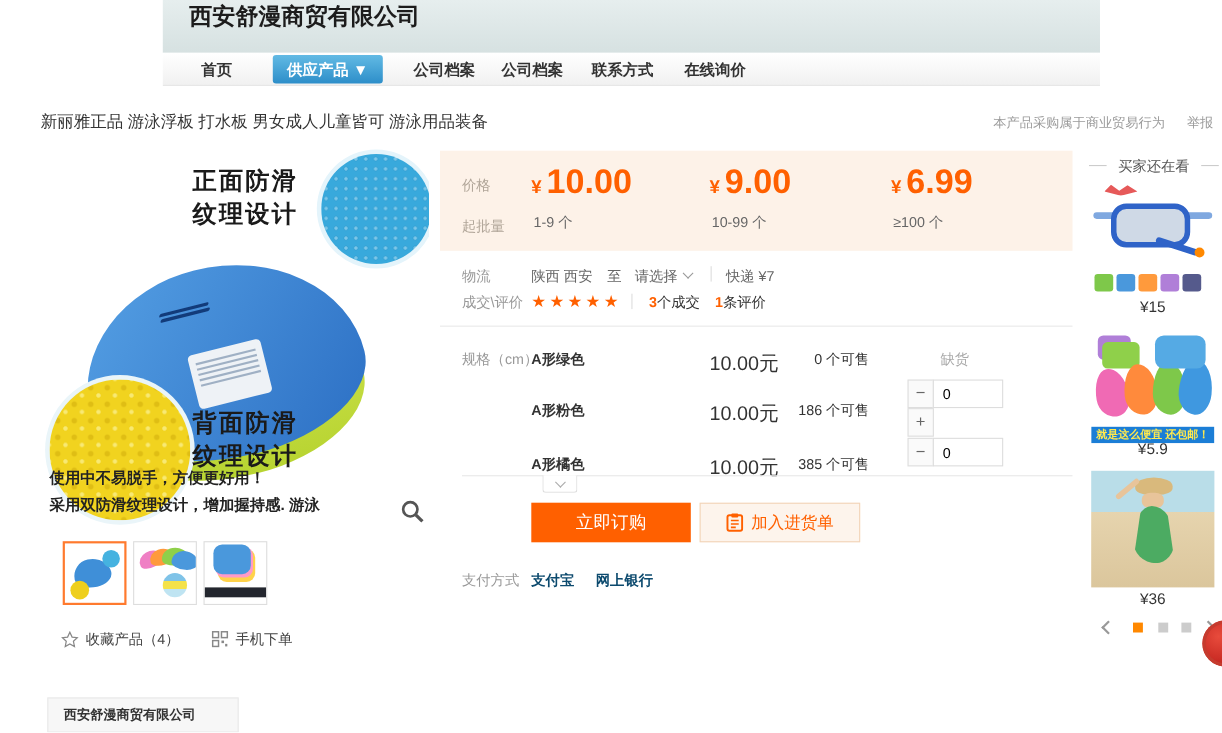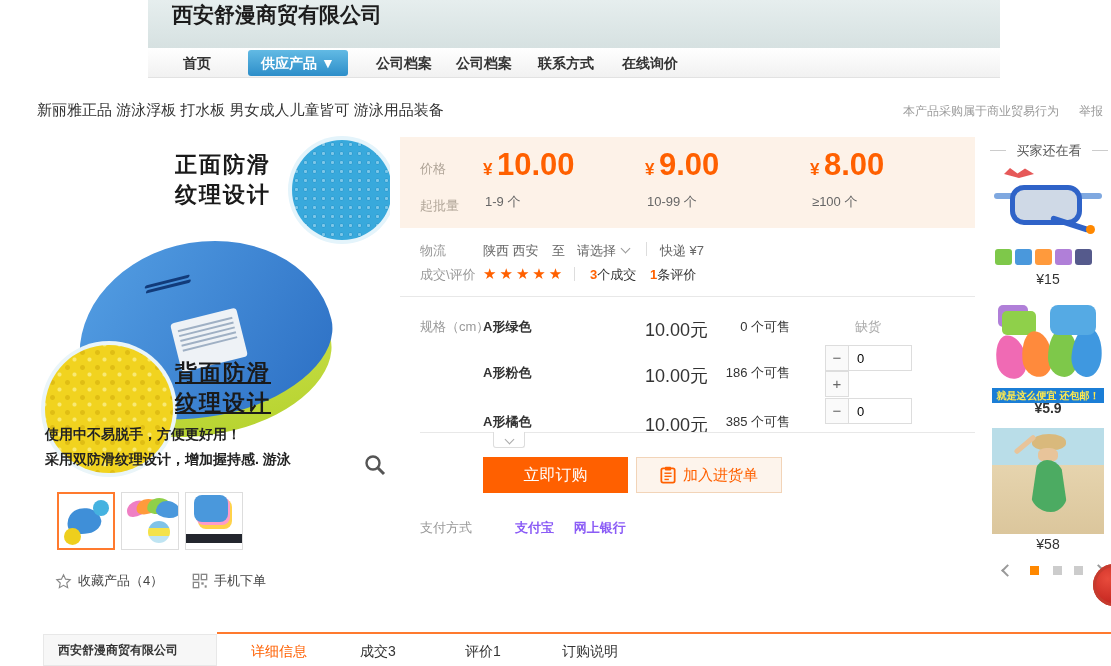--- a/index.html
+++ b/index.html
@@ -42,21 +42,21 @@
   .board-top { position:absolute; left:38px; top:112px; width:255px; height:175px;
     background:linear-gradient(135deg,#55a0e4,#2c6fc4); transform:rotate(-14deg);
     border-radius:48% 52% 46% 54% / 58% 62% 38% 42%; }
   .board-label { position:absolute; left:138px; top:185px; width:68px; height:50px; background:#eef2f6;
     border-radius:4px; transform:rotate(-14deg); padding:5px 6px; }
   .board-label i { display:block; height:2px; background:#9fb0c4; margin:3px 0; }
   .board-logo { position:absolute; left:108px; top:148px; width:46px; height:14px; transform:rotate(-14deg); }
   .board-logo i { display:block; height:3px; background:#123b7a; border-radius:2px; margin:2px 0; transform:skewX(-30deg); }
   .cap { position:absolute; font-size:22px; font-weight:bold; color:#1a1a1a; line-height:30px; letter-spacing:2px; }
   .cap-front { left:138px; top:20px; }
-  .cap-back { left:138px; top:228px;text-decoration:underline; }
+  .cap-back { left:138px; top:240px; }
   .gal-desc { position:absolute; left:8px; top:292px; font-size:14px; font-weight:bold; color:#222; line-height:25px; }
   .zoom-btn { position:absolute; right:4px; bottom:14px; width:22px; height:22px; cursor:pointer; }
 
   
   .thumb { position:absolute; top:492px; width:58px; height:58px; border:1px solid #ddd; background:#fff; cursor:pointer; overflow:hidden; }
   .thumb.selected { border:2px solid #ff7a2e; }
   .t1 { left:57px; } .t2 { left:121px; } .t3 { left:185px; }
   .mini-board { position:absolute; border-radius:45% 55% 45% 55%/60% 60% 40% 40%; }
   .mini-banner { position:absolute; left:0; bottom:6px; width:100%; height:9px; background:#23262e; }
 
@@ -94,31 +94,31 @@
     border:1px solid #ddd; border-top:none; border-radius:0 0 3px 3px; cursor:pointer; text-align:center; }
   .expander .chev { margin:2px 0 0 0; border-color:#aaa; }
 
   
   .btn-order { position:absolute; left:483px; top:457px; width:145px; height:36px; background:#ff6000;
     color:#fff; font-size:16px; border:none; cursor:pointer; font-family:inherit; }
   .btn-cart { position:absolute; left:636px; top:457px; width:146px; height:36px; background:#fdf4ec;
     border:1px solid #f2d4b8; color:#ff6000; font-size:15px; cursor:pointer; font-family:inherit;
     display:flex; align-items:center; justify-content:center; gap:7px; }
 
-  .pay-methods { position:absolute; left:483px; top:519px; font-size:13px; font-weight:bold; color:#8b5cf6;margin-left:32px; }
+  .pay-methods { position:absolute; left:483px; top:519px; font-size:13px; font-weight:bold; color:#0c4a6e; }
   .pay-methods span { margin-right:16px; }
 
   
   .sb-title { position:absolute; left:990px; top:142px; width:118px; text-align:center; font-size:13px; color:#555; }
   .sb-title:before, .sb-title:after { content:""; position:absolute; top:8px; width:16px; height:1px; background:#ccc; }
   .sb-title:before { left:0; } .sb-title:after { right:0; }
   .sp-img { position:absolute; left:992px; width:112px; height:106px; background:#fff; overflow:hidden; cursor:pointer; }
   .sp-price { position:absolute; left:992px; width:112px; text-align:center; font-size:14px; color:#333; }
   .sp1 { top:163px; } .sp1p { top:271px; }
-  .sp2 { top:297px; } .sp2p { top:400px;font-weight:bold; }
+  .sp2 { top:297px; } .sp2p { top:400px; }
   .sp3 { top:428px; } .sp3p { top:536px; }
   .sp-banner { position:absolute; left:0; bottom:0; width:100%; height:15px; background:#1b7ed6;
     color:#ffe94d; font-size:10px; font-weight:bold; text-align:center; line-height:15px; }
   .pg { position:absolute; top:566px; cursor:pointer; }
   .dot { width:9px; height:9px; }
   .dot.on { background:#ff8800; } .dot.off { background:#ccc; }
   .arr { width:9px; height:9px; border-left:2px solid #999; border-bottom:2px solid #999; }
   .arr-l { left:1003px; transform:rotate(45deg); }
   .arr-r { left:1094px; transform:rotate(225deg); }
   .d1 { left:1030px; } .d2 { left:1053px; } .d3 { left:1074px; }
@@ -243,21 +243,21 @@
     <div class="pb-label" style="top:60px">起批量</div>
     <div class="tier" style="left:83px">
       <div style="position:absolute;top:10px"><span class="yuan">¥</span> <span class="amt">10.00</span></div>
       <div class="qty">1-9 个</div>
     </div>
     <div class="tier" style="left:245px">
       <div style="position:absolute;top:10px"><span class="yuan">¥</span> <span class="amt">9.00</span></div>
       <div class="qty">10-99 个</div>
     </div>
     <div class="tier" style="left:410px">
-      <div style="position:absolute;top:10px"><span class="yuan">¥</span> <span class="amt">8.00</span></div>
+      <div style="position:absolute;top:10px"><span class="yuan">¥</span> <span class="amt">6.99</span></div>
       <div class="qty">≥100 个</div>
     </div>
   </div>
 
   <div class="row-label" style="top:242px">物流</div>
   <div class="logi-txt" style="left:483px;top:242px">陕西 西安</div>
   <div class="logi-txt" style="left:552px;top:242px">至</div>
   <div class="logi-txt sel" style="left:577px;top:242px">
     <span>请选择</span><span class="chev"></span>
   </div>
@@ -346,31 +346,25 @@
     <div class="sp-banner">就是这么便宜 还包邮！</div>
   </div>
   <div class="sp-price sp2p">¥5.9</div>
 
   <div class="sp-img sp3" style="background:linear-gradient(#b9dde8 35%,#e6d4ae 35%,#dbc69c)">
     <div class="mini-board" style="left:40px;top:6px;width:34px;height:16px;border-radius:50% 50% 40% 40%;background:#d9b97c"></div>
     <div class="mini-board" style="left:46px;top:20px;width:20px;height:14px;background:#e8c49a;border-radius:40%"></div>
     <div class="mini-board" style="left:38px;top:32px;width:38px;height:52px;background:#4cab62;clip-path:polygon(20% 0,80% 0,100% 100%,0 100%)"></div>
     <div class="mini-board" style="left:20px;top:14px;width:26px;height:5px;background:#e8c49a;transform:rotate(-40deg);border-radius:3px"></div>
   </div>
-  <div class="sp-price sp3p">¥58</div>
+  <div class="sp-price sp3p">¥36</div>
 
   <div class="pg arr arr-l"></div>
   <div class="pg dot on d1"></div>
   <div class="pg dot off d2"></div>
   <div class="pg dot off d3"></div>
   <div class="pg arr arr-r"></div>
 
   <div class="float-red"></div>
 
   <div class="foot-co">西安舒漫商贸有限公司</div>
-  <div class="foot-tabs">
-    <div class="ftab active" style="left:34px">详细信息</div>
-    <div class="ftab" style="left:143px">成交3</div>
-    <div class="ftab" style="left:248px">评价1</div>
-    <div class="ftab" style="left:345px">订购说明</div>
-  </div>
 
 </div>
 
 </body></html>

